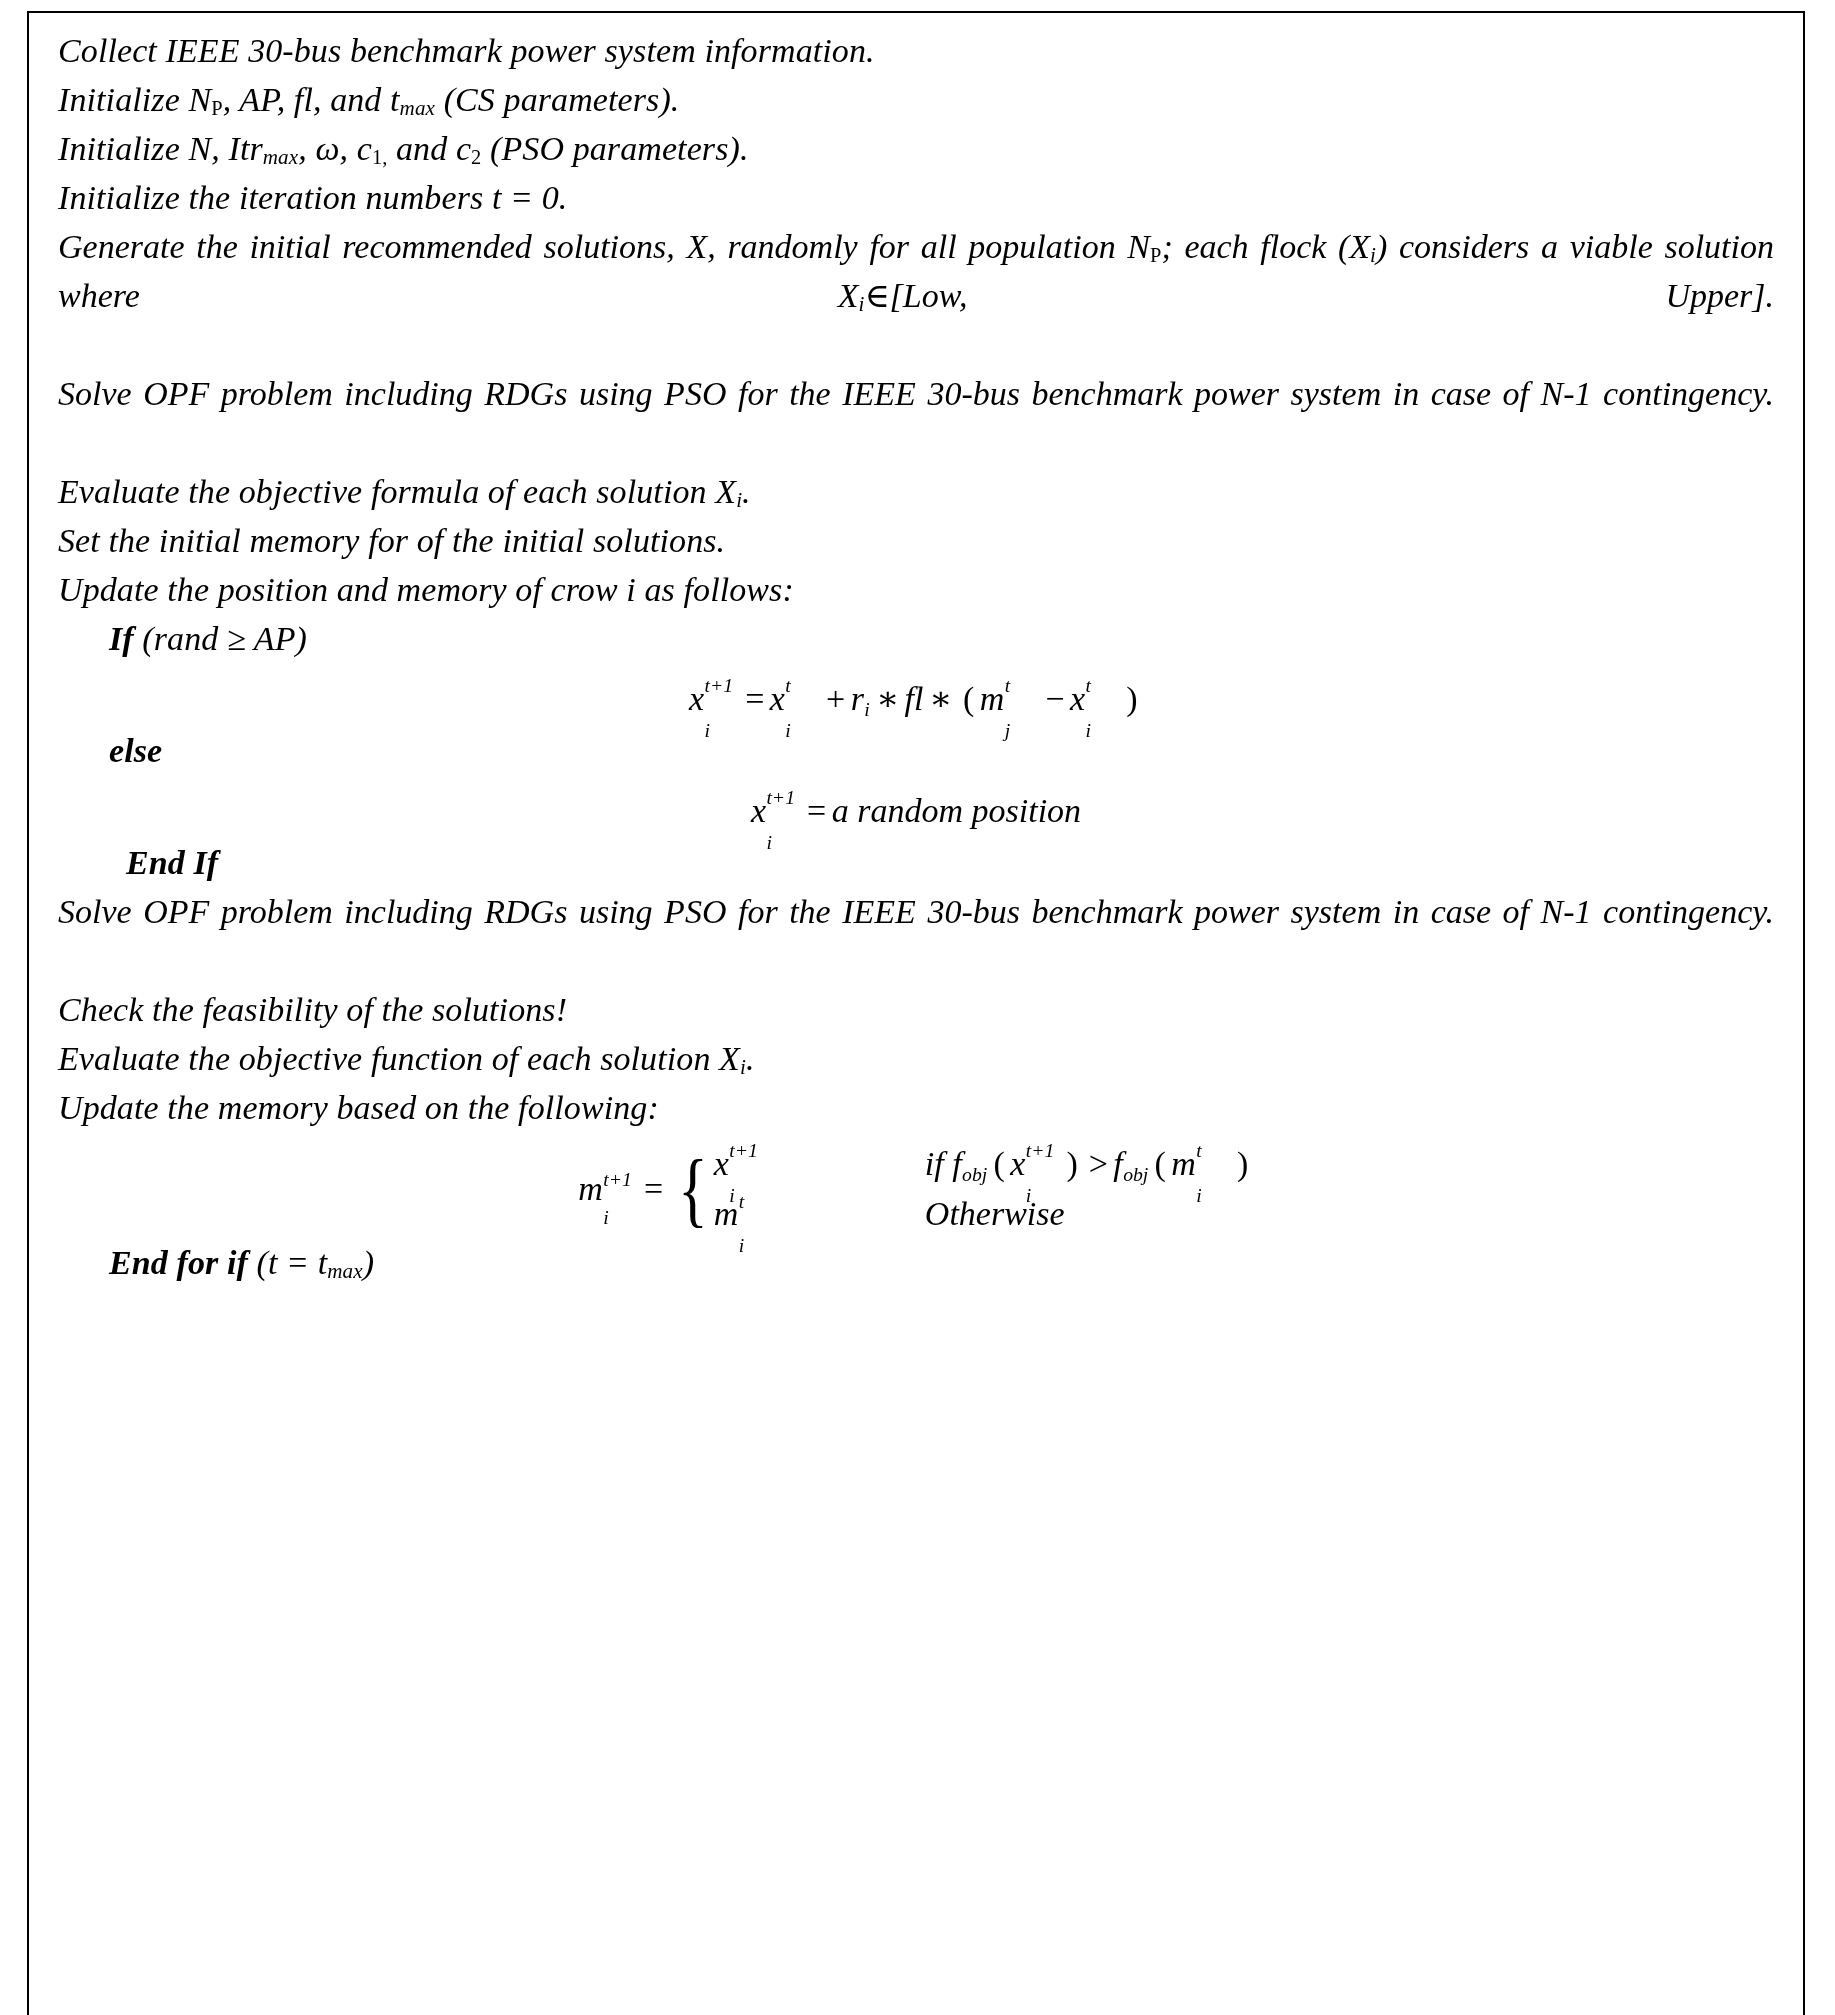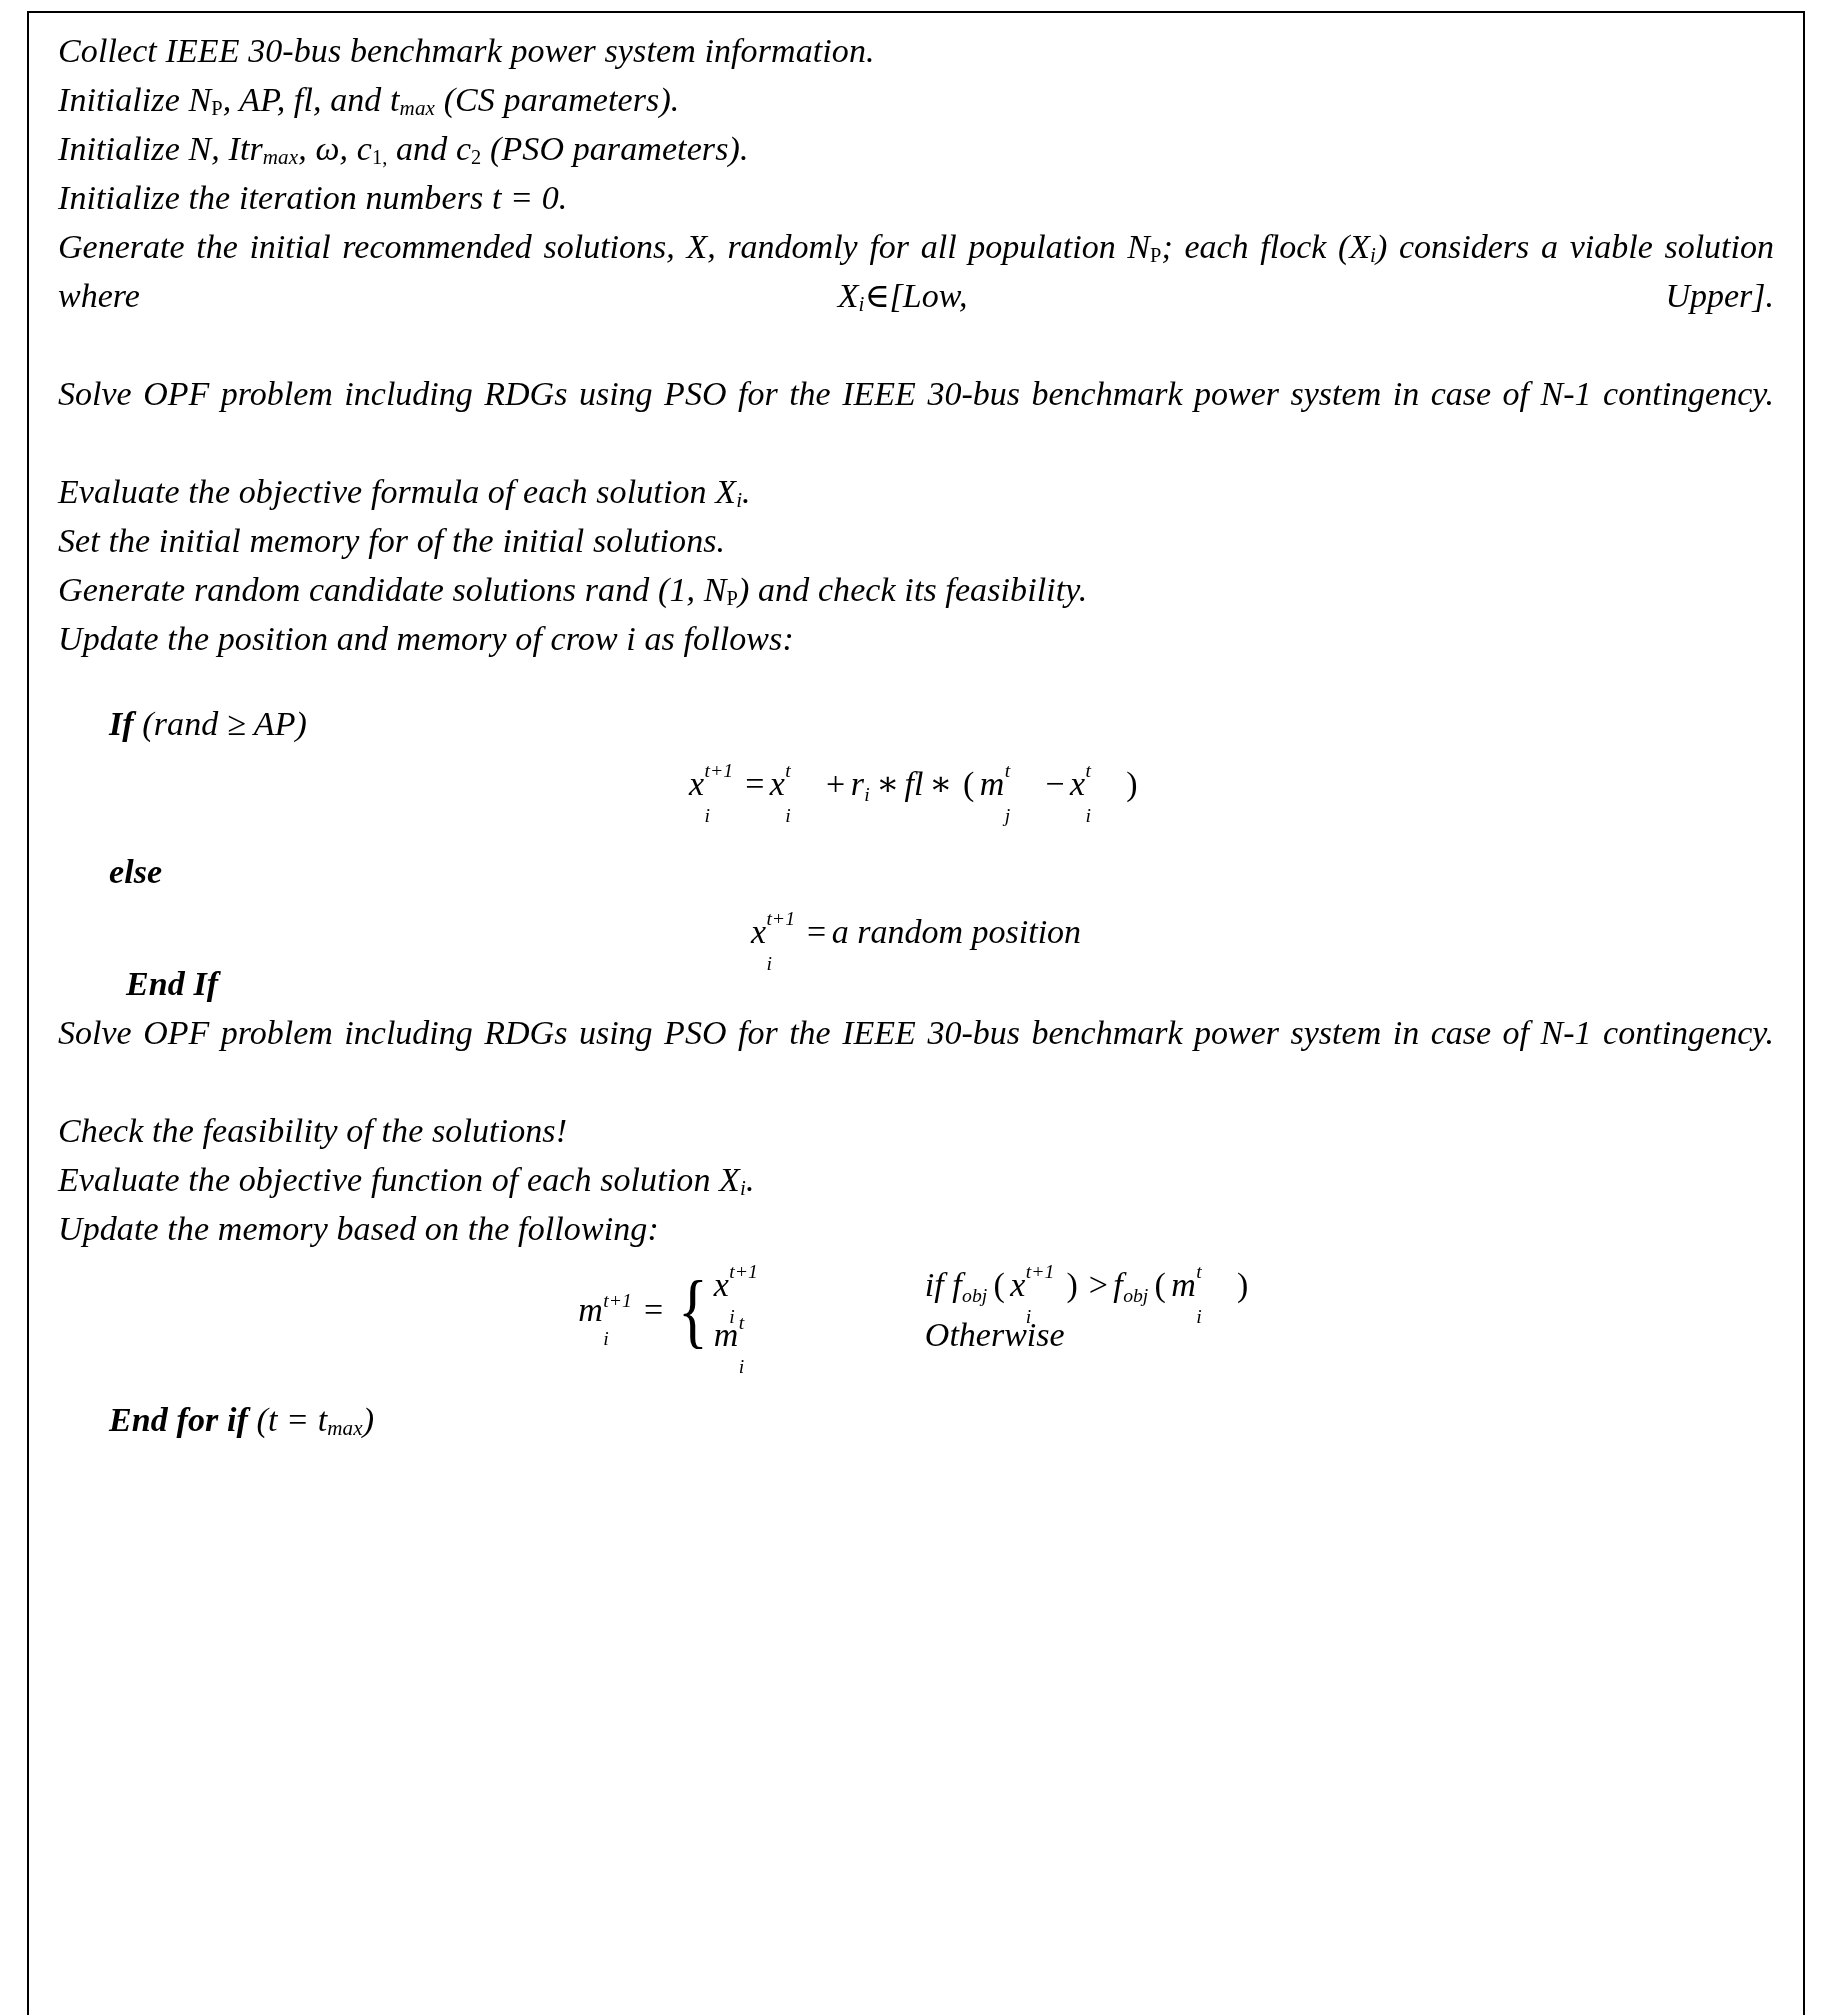--- a/index.html
+++ b/index.html
@@ -43,21 +43,21 @@
     text-align: justify;
     text-justify: inter-word;
   }
   .para::after {
     content: "";
     display: inline-block;
     width: 100%;
   }
 
   .indent1 { padding-left: 68px; }
-  .indent2 { padding-left: 51px; margin-top: 36px; }
+  .indent2 { padding-left: 51px; }
 
   .bold { font-weight: bold; }
 
   
   sub.sm {
     font-size: 0.62em;
     vertical-align: -0.18em;
     font-style: italic;
     line-height: 0;
   }
@@ -186,23 +186,20 @@
 
   <div class="line">
     <span>Evaluate the objective formula of each solution X</span><sub class="sm">i</sub><span>.</span>
   </div>
 
   <div class="line">
     <span>Set the initial memory for of the initial solutions.</span>
   </div>
 
 
-  <div class="line">
-    <span>Generate random candidate solutions rand (1, N</span><sub class="rom">P</sub><span>) and check its feasibility.</span>
-  </div>
 
   <div class="line">
     <span>Update the position and memory of crow i as follows:</span>
   </div>
 
   <div class="line indent2">
     <span class="bold">If</span><span> (rand ≥ AP)</span>
   </div>
 
   <div class="math-block">

